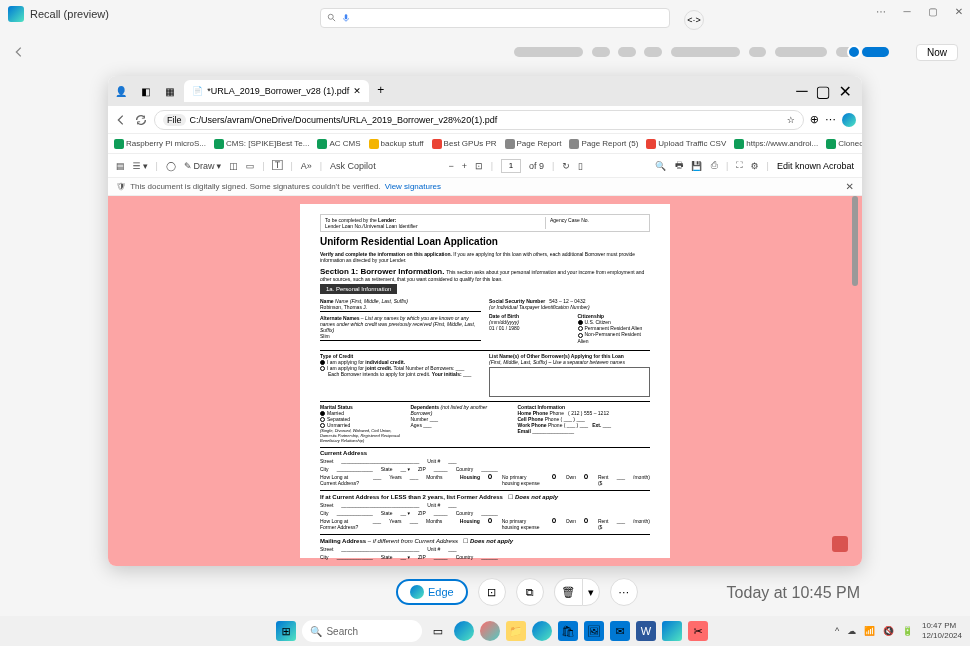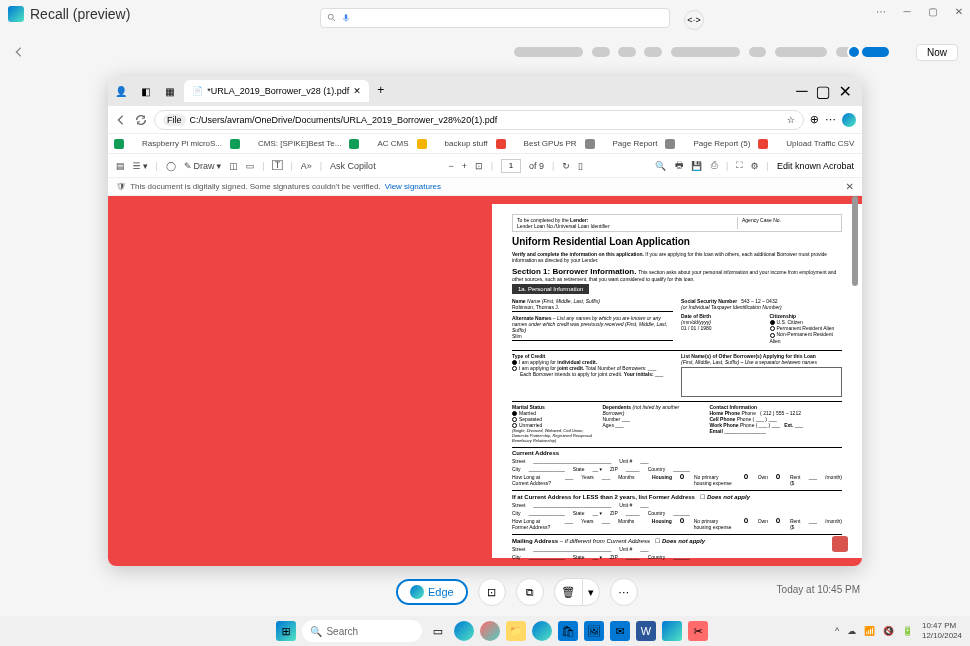--- a/index.html
+++ b/index.html
@@ -1,21 +1,21 @@
 <!DOCTYPE html>
 <html><head>
 <meta charset="utf-8">
 <style>
 * { margin: 0; padding: 0; box-sizing: border-box; font-family: 'Segoe UI', Arial, sans-serif; }
 body { width: 970px; height: 646px; background: #f5f5f5; overflow: hidden; position: relative; }
 
 
 .recall-header { height: 28px; display: flex; align-items: center; padding: 0 8px; background: #f5f5f5; }
 .recall-icon { width: 16px; height: 16px; background: linear-gradient(135deg, #0078d4, #50e3c2); border-radius: 3px; margin-right: 6px; }
-.recall-title { font-size: 14px; color: #333; flex: 1; }
+.recall-title { font-size: 11px; color: #333; flex: 1; }
 .search-bar { position: absolute; left: 320px; top: 8px; width: 350px; height: 20px; background: #fff; border: 1px solid #ddd; border-radius: 4px; display: flex; align-items: center; padding: 0 6px; }
 .search-bar input { border: none; outline: none; font-size: 10px; flex: 1; margin-left: 4px; color: #888; }
 .search-icon-sm { width: 10px; height: 10px; }
 .mic-icon { width: 10px; height: 10px; margin-left: 4px; }
 .code-bracket { margin-left: 8px; width: 20px; height: 20px; border: 1px solid #ddd; border-radius: 10px; display: flex; align-items: center; justify-content: center; font-size: 9px; }
 .win-controls { position: absolute; right: 4px; top: 4px; display: flex; gap: 12px; }
 .win-btn { width: 14px; height: 14px; display: flex; align-items: center; justify-content: center; font-size: 10px; color: #666; cursor: pointer; }
 
 
 .timeline-row { position: absolute; top: 42px; left: 0; right: 0; height: 20px; display: flex; align-items: center; padding: 0 12px; }
@@ -33,34 +33,34 @@
 .tab-close { font-size: 9px; cursor: pointer; }
 .tab-add { width: 16px; height: 16px; font-size: 12px; text-align: center; }
 .browser-win-ctrl { margin-left: auto; display: flex; gap: 8px; padding-right: 6px; }
 
 .address-bar-row { height: 28px; display: flex; align-items: center; padding: 0 6px; gap: 6px; background: #fff; border-bottom: 1px solid #eee; }
 .nav-icon { width: 14px; height: 14px; color: #666; }
 .address-input { flex: 1; height: 20px; border: 1px solid #ddd; border-radius: 12px; padding: 0 8px; font-size: 9px; display: flex; align-items: center; gap: 4px; }
 .addr-right { margin-left: auto; display: flex; gap: 6px; align-items: center; }
 
 .bookmarks-bar { height: 20px; display: flex; align-items: center; padding: 0 6px; gap: 8px; overflow: hidden; border-bottom: 1px solid #eee; }
-.bookmark { font-size: 8px; color: #444; display: flex; align-items: center; gap: 18px; white-space: nowrap; }
+.bookmark { font-size: 8px; color: #444; display: flex; align-items: center; gap: 2px; white-space: nowrap; }
 .bk-icon { width: 10px; height: 10px; border-radius: 2px; }
 
 .pdf-toolbar { height: 24px; display: flex; align-items: center; padding: 0 8px; gap: 8px; font-size: 9px; color: #444; border-bottom: 1px solid #eee; }
 .pdf-tb-btn { display: flex; align-items: center; gap: 2px; }
 .pdf-tb-spacer { flex: 1; }
 .page-input { width: 20px; height: 14px; border: 1px solid #ccc; text-align: center; font-size: 8px; }
 .edit-acrobat { background: none; border: none; font-size: 9px; }
 
 .signature-bar { height: 18px; background: #fdfdfd; display: flex; align-items: center; padding: 0 8px; font-size: 8px; color: #555; border-bottom: 1px solid #eee; gap: 4px; }
 .sig-link { color: #0066cc; }
 .sig-close { margin-left: auto; font-size: 10px; }
 
-.pdf-viewport { height: 370px; background: #ef4444; overflow: auto; display: flex; justify-content: flex-end; padding: 8px 0; }
+.pdf-viewport { height: 370px; background: #fca5a5; overflow: auto; display: flex; justify-content: center; padding: 8px 0; }
 .pdf-page { width: 370px; background: #fff; padding: 10px 20px; font-size: 6px; color: #000; }
 .scrollbar-track { position: absolute; right: 2px; top: 120px; width: 8px; height: 370px; }
 .scrollbar-thumb { width: 6px; height: 90px; background: #999; border-radius: 3px; }
 
 
 .pdf-h-box { border: 1px solid #ccc; padding: 2px 4px; font-size: 5px; display: flex; margin-bottom: 2px; }
 .pdf-h-left { flex: 1; }
 .pdf-h-right { width: 100px; border-left: 1px solid #ccc; padding-left: 4px; }
 .pdf-title { font-size: 10px; font-weight: bold; margin: 4px 0; }
 .pdf-instr { font-size: 5px; margin-bottom: 4px; }
@@ -74,21 +74,21 @@
 .pdf-textarea { border: 1px solid #666; height: 30px; margin-top: 2px; }
 .pdf-subsection { border-top: 1px solid #000; margin-top: 4px; padding-top: 2px; }
 
 
 .action-bar { position: absolute; top: 578px; left: 396px; display: flex; gap: 10px; align-items: center; }
 .edge-pill { background: #fff; border: 2px solid #0078d4; border-radius: 18px; padding: 4px 12px; display: flex; align-items: center; gap: 4px; font-size: 11px; color: #0078d4; }
 .action-btn { width: 28px; height: 28px; border: 1px solid #ddd; border-radius: 14px; background: #fff; display: flex; align-items: center; justify-content: center; font-size: 11px; }
 .action-dropdown { display: flex; }
 .action-dropdown .action-btn:first-child { border-radius: 14px 0 0 14px; border-right: none; }
 .action-dropdown .action-btn:last-child { border-radius: 0 14px 14px 0; width: 18px; }
-.timestamp { position: absolute; top: 584px; right: 110px; font-size: 10px; color: #666; text-align: center; }
+.timestamp { position: absolute; top: 584px; right: 110px; font-size: 16px; color: #666; text-align: center; }
 .save-badge { position: absolute; right: 122px; top: 536px; width: 16px; height: 16px; background: #d9534f; border-radius: 3px; }
 
 
 .taskbar { position: absolute; bottom: 0; left: 0; right: 0; height: 30px; background: rgba(240,240,240,0.9); display: flex; align-items: center; padding: 0 8px; }
 .tb-center { display: flex; gap: 6px; align-items: center; margin-left: 268px; }
 .tb-icon { width: 20px; height: 20px; border-radius: 3px; display: flex; align-items: center; justify-content: center; font-size: 11px; }
 .tb-search { width: 120px; height: 22px; background: #fff; border-radius: 11px; display: flex; align-items: center; padding: 0 8px; font-size: 10px; color: #666; gap: 4px; }
 .tb-tray { margin-left: auto; display: flex; gap: 8px; align-items: center; font-size: 9px; color: #444; }
 .tb-time { text-align: left; font-size: 8px; line-height: 1.2; }
 </style>

